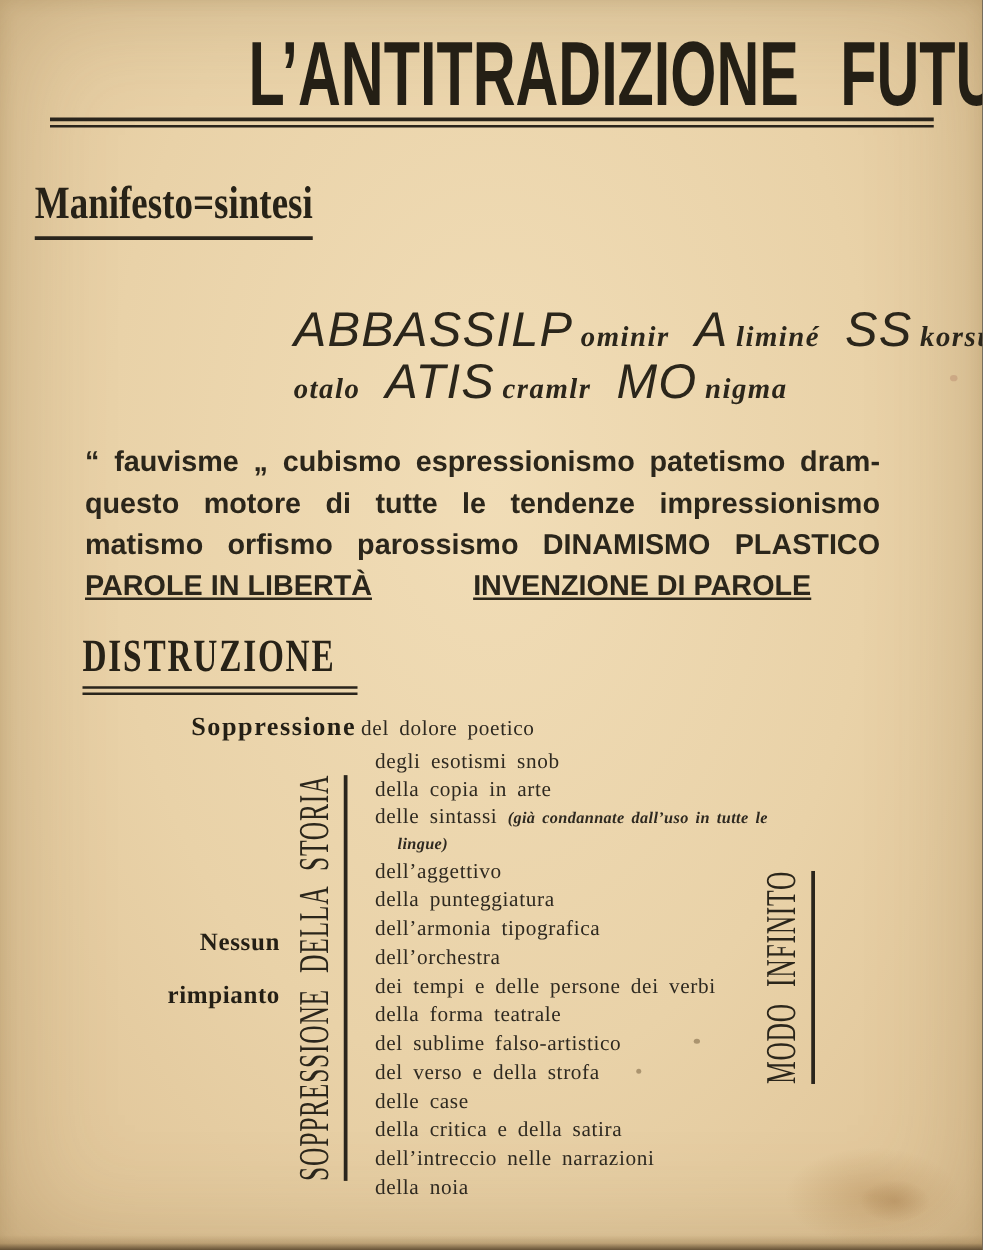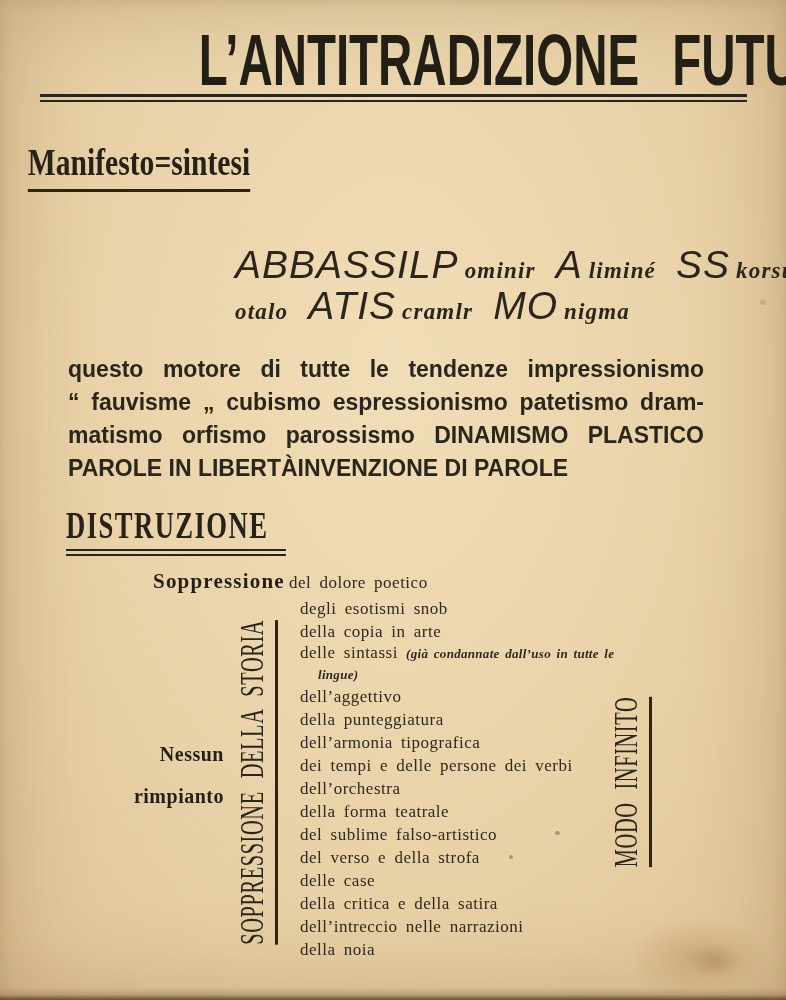--- a/index.html
+++ b/index.html
@@ -47,21 +47,21 @@
   .wp-small{
     font-style:italic;font-weight:bold;font-size:23px;letter-spacing:1.2px;margin:0 6px;
   }
   
   .manifesto{
     position:absolute;left:68px;top:353px;width:636px;
     font-family:"Liberation Sans", sans-serif;
     font-weight:bold;font-size:23px;color:#2b261b;
   }
   .mline{line-height:33px;height:33px;text-align:justify;text-align-last:justify;white-space:nowrap;}
-  .mline4{line-height:33px;height:33px;display:flex;padding-right:55px;}
+  .mline4{line-height:33px;height:33px;display:flex;justify-content:space-between;padding-right:55px;text-decoration:underline;}
   
   .destr-head-wrap{position:absolute;left:66px;top:506px;white-space:nowrap;}
   .destr-head{
     display:inline-block;font-weight:bold;font-size:37px;line-height:40px;letter-spacing:2px;
     transform:scaleX(.72);transform-origin:0 50%;color:#272217;
   }
   .destr-rule{
     position:absolute;left:66px;top:549px;width:220px;height:3px;
     border-top:2.5px solid #2a251c;border-bottom:2px solid #2a251c;
   }
@@ -122,22 +122,22 @@
   <div class="wordplay">
     <div class="wp-line">
       <span class="wp-big">ABBASSILP</span><span class="wp-small">ominir</span><span class="wp-big wp-gap">A</span><span class="wp-small">liminé</span><span class="wp-big wp-gap">SS</span><span class="wp-small">korsusu</span>
     </div>
     <div class="wp-line">
       <span class="wp-small" style="margin-left:0">otalo</span><span class="wp-big wp-gap">ATIS</span><span class="wp-small">cramlr</span><span class="wp-big wp-gap">MO</span><span class="wp-small">nigma</span>
     </div>
   </div>
 
   <div class="manifesto">
+    <div class="mline">“ fauvisme „ cubismo espressionismo patetismo dram-</div>
     <div class="mline">questo motore di tutte le tendenze impressionismo</div>
-    <div class="mline">“ fauvisme „ cubismo espressionismo patetismo dram-</div>
     <div class="mline">matismo orfismo parossismo DINAMISMO PLASTICO</div>
     <div class="mline4">
       <span>PAROLE IN LIBERTÀ</span>
       <span>INVENZIONE DI PAROLE</span>
     </div>
   </div>
 
   <div class="destr-head-wrap">
     <span class="destr-head">DISTRUZIONE</span>
   </div>
@@ -151,22 +151,22 @@
   <div class="items">
     <div class="item">degli esotismi snob</div>
     <div class="item">della copia in arte</div>
     <div class="item wrap2">
       <span>delle sintassi</span>
       <span class="note">(già condannate dall’uso in tutte le lingue)</span>
     </div>
     <div class="item">dell’aggettivo</div>
     <div class="item">della punteggiatura</div>
     <div class="item">dell’armonia tipografica</div>
+    <div class="item">dell’orchestra</div>
     <div class="item">dei tempi e delle persone dei verbi</div>
-    <div class="item">dell’orchestra</div>
     <div class="item">della forma teatrale</div>
     <div class="item">del sublime falso-artistico</div>
     <div class="item">del verso e della strofa</div>
     <div class="item">delle case</div>
     <div class="item">della critica e della satira</div>
     <div class="item">dell’intreccio nelle narrazioni</div>
     <div class="item">della noia</div>
   </div>
 
   <div class="vert vert-left">

